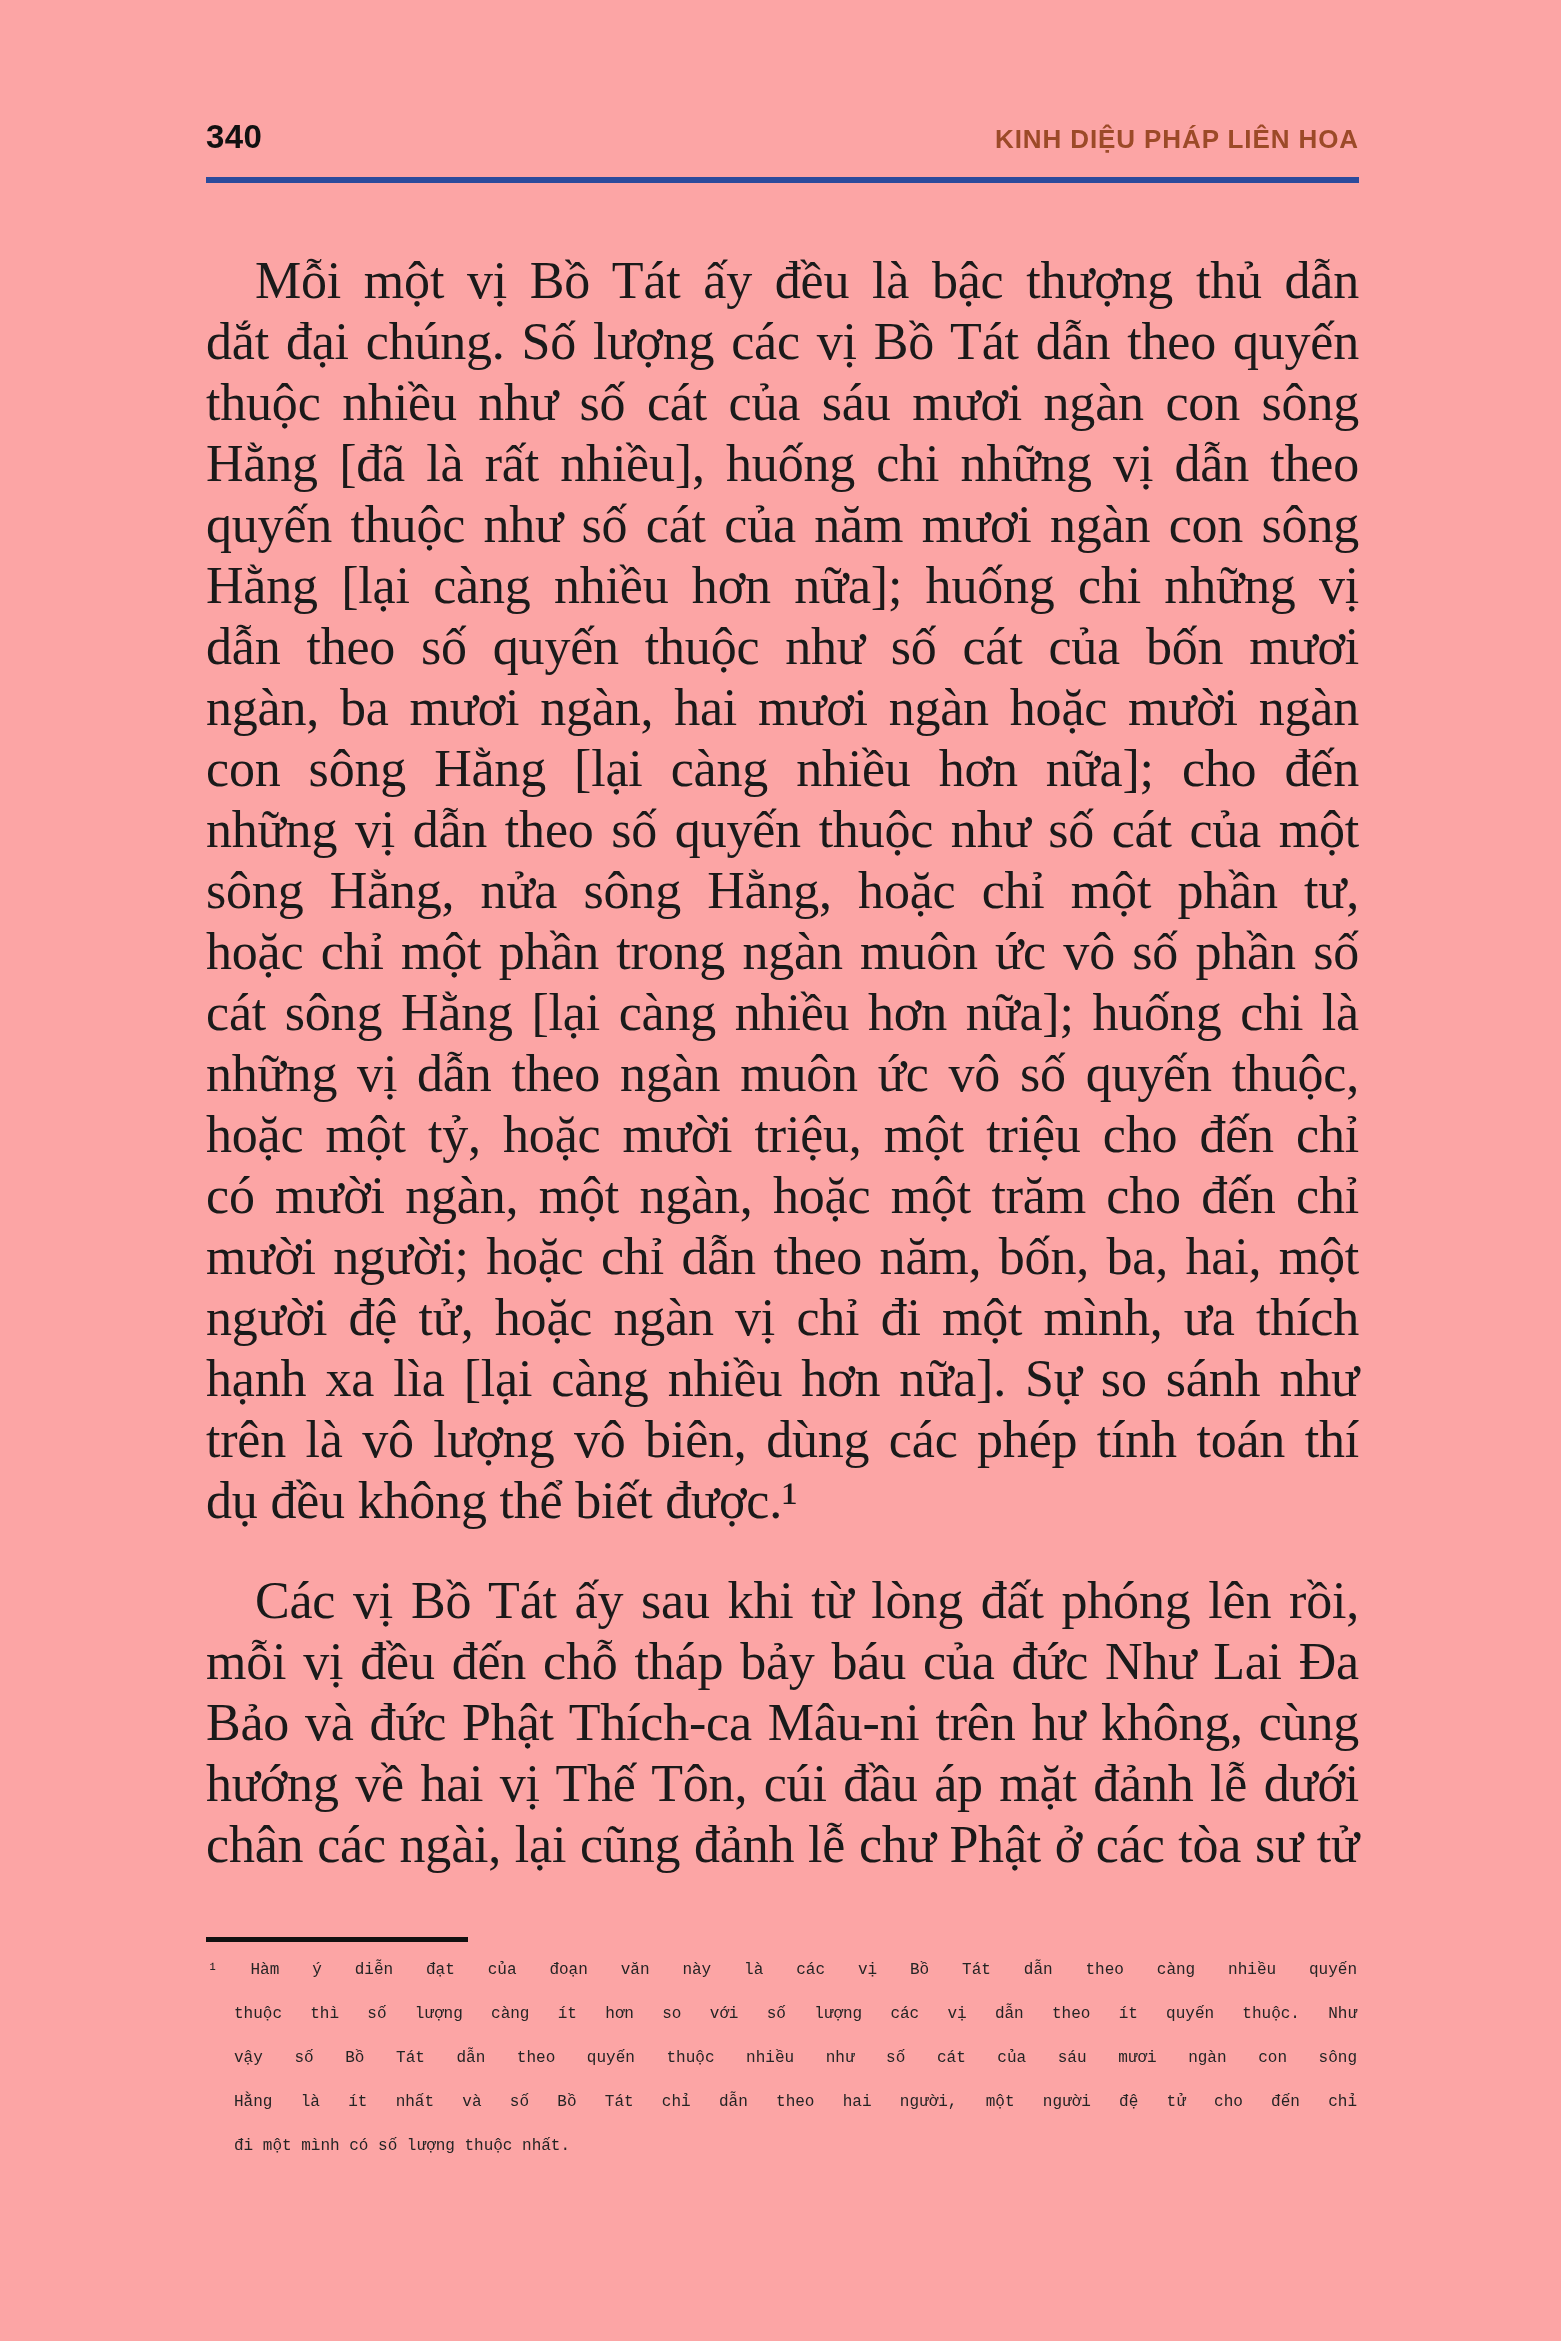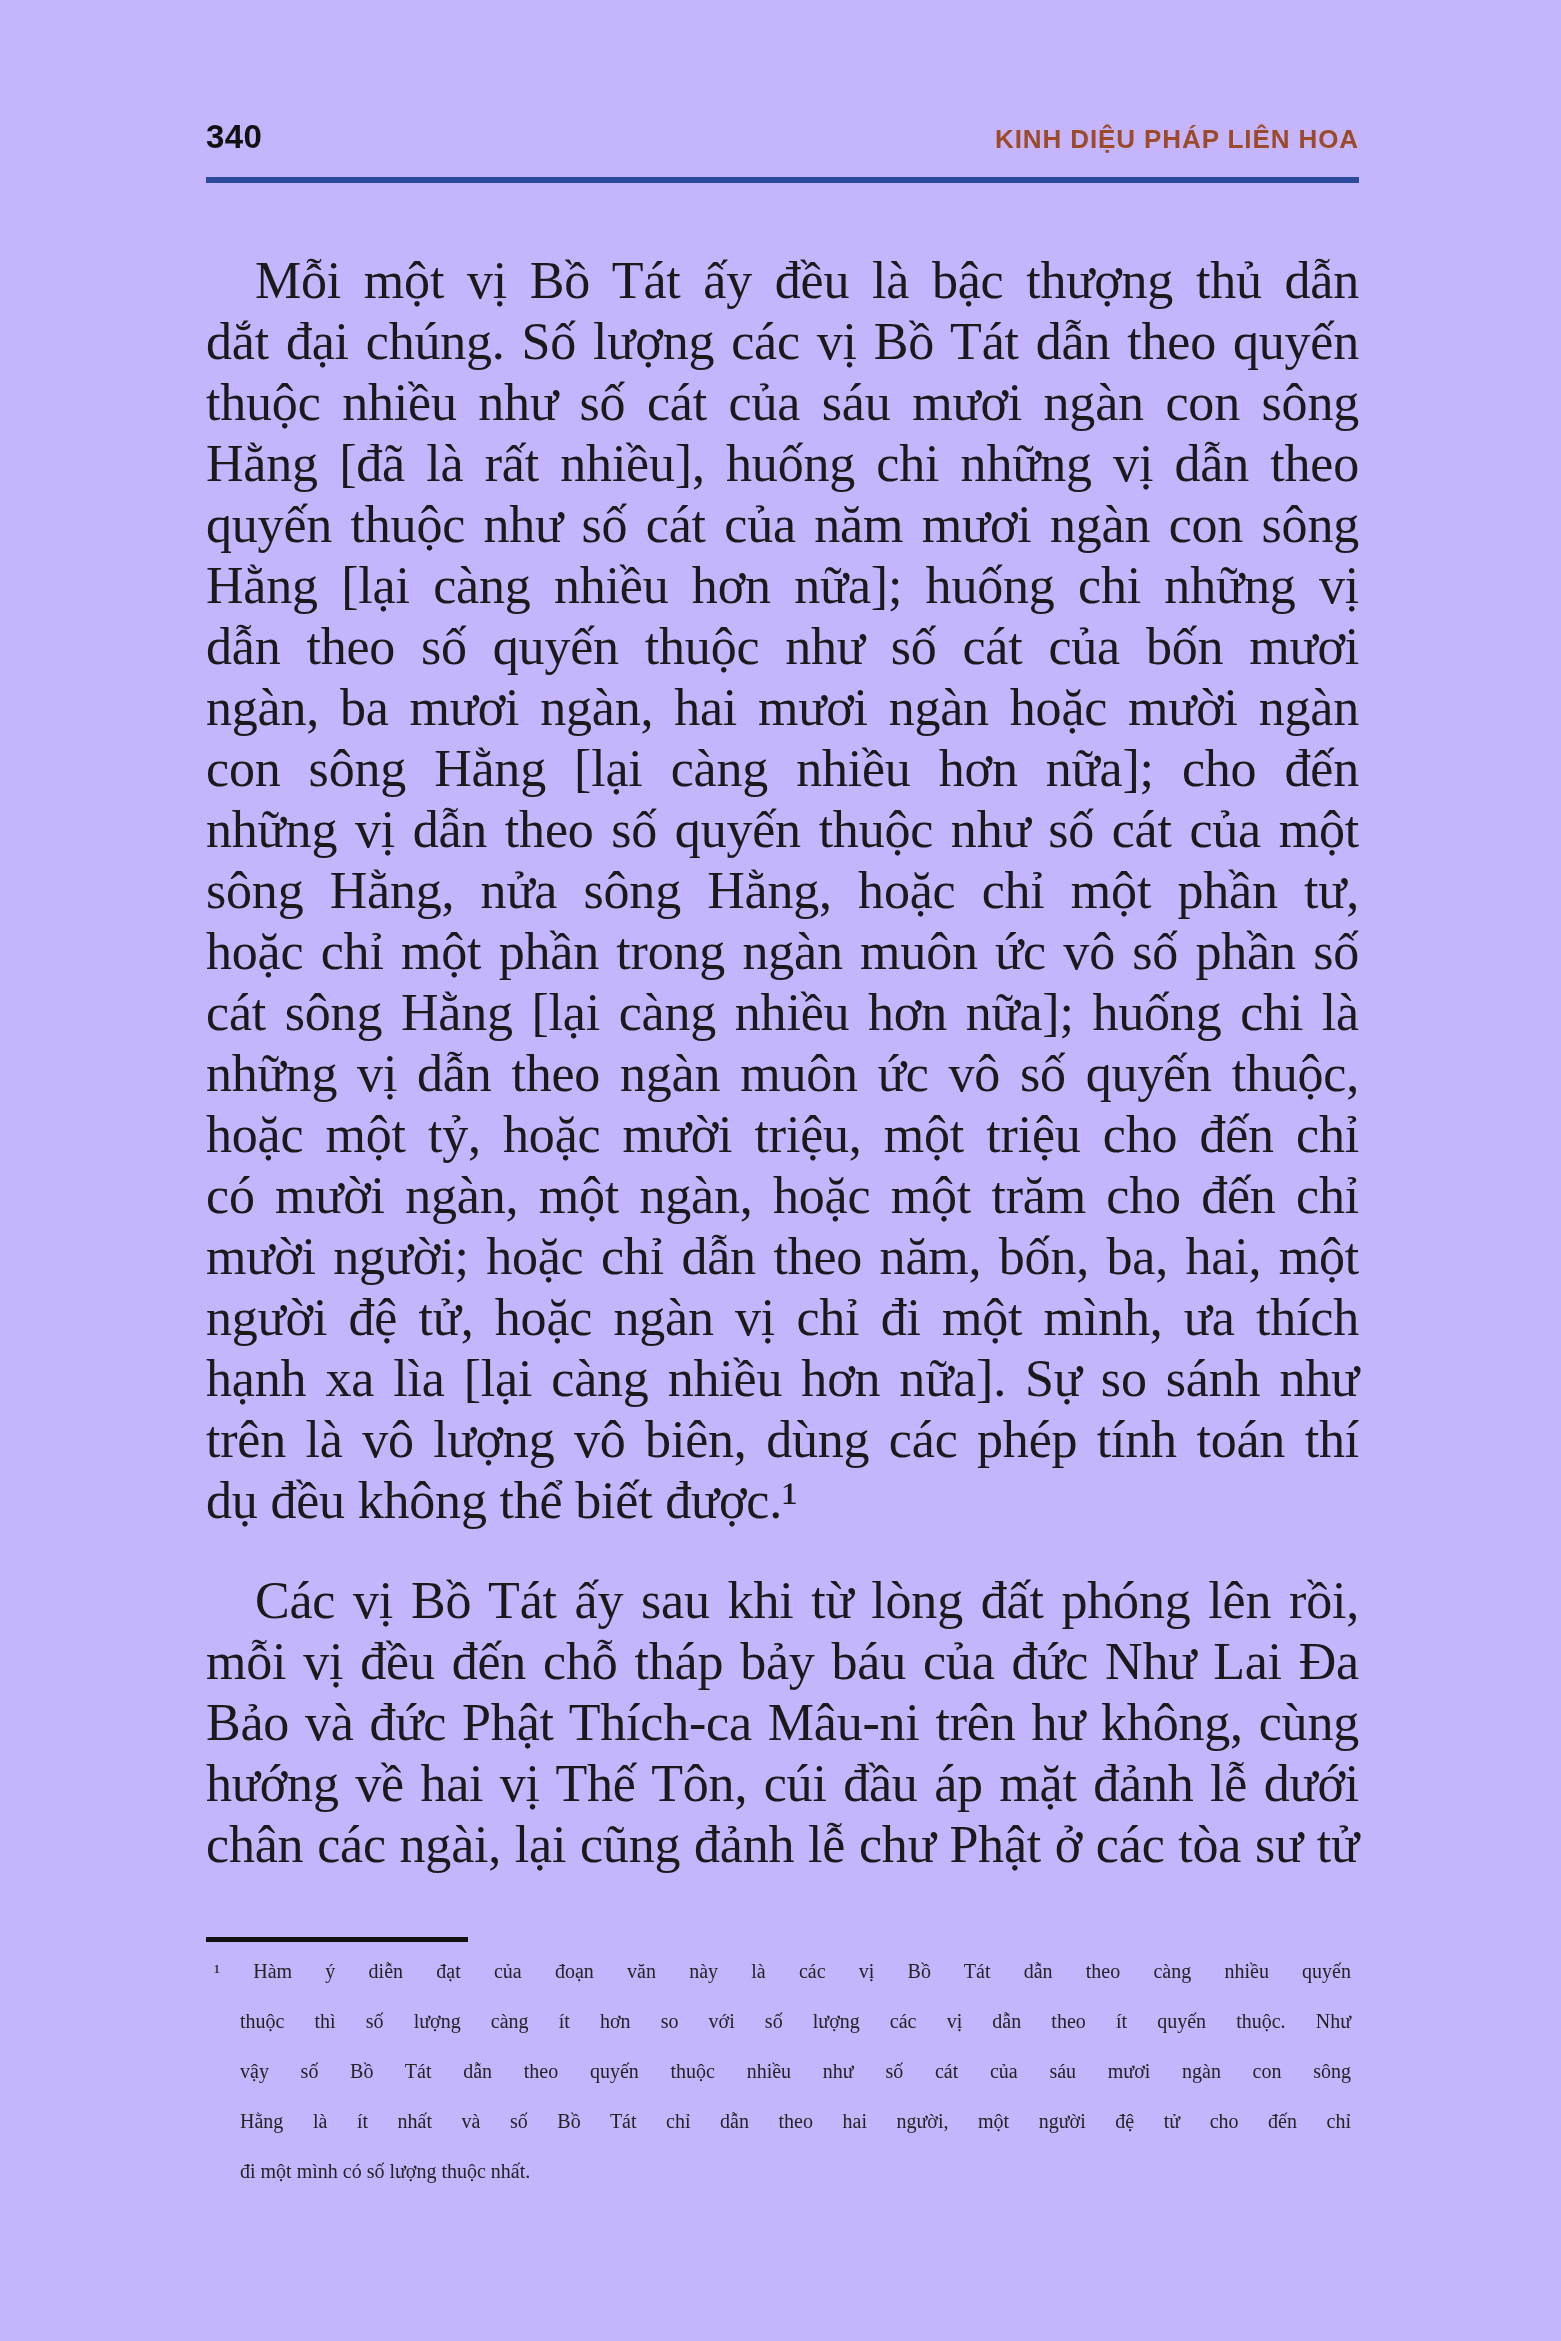--- a/index.html
+++ b/index.html
@@ -4,21 +4,21 @@
 <style>
   html, body {
     margin: 0;
     padding: 0;
     background: #ffffff;
   }
   .page {
     position: relative;
     width: 1561px;
     height: 2342px;
-    background: #c4b5fd;
+    background: #fca5a5;
     box-sizing: border-box;
     padding: 118px 202px 17px 206px;
     font-family: "Liberation Serif", serif;
     color: #1a1a1a;
     overflow: hidden;
   }
   
   .pagehead {
     display: flex;
     justify-content: space-between;
@@ -65,23 +65,23 @@
   .fnsep {
     margin-top: 62px;
     width: 262px;
     height: 5.2px;
     background: #111111;
   }
   .footnote {
     margin-top: 7px;
   }
   .fline {
-    margin: 8px;
-    font-family: Liberation Serif, serif;
-    font-size: 20px;
+    margin: 2px;
+    font-family: Liberation Mono, monospace;
+    font-size: 16px;
     line-height: 42px;
     color: #242424;
     text-align: justify;
     text-align-last: justify;
   }
   .fline.cont { padding-left: 26px; }
   .fline.end  { text-align-last: left; }
 </style>
 </head>
 <body>

